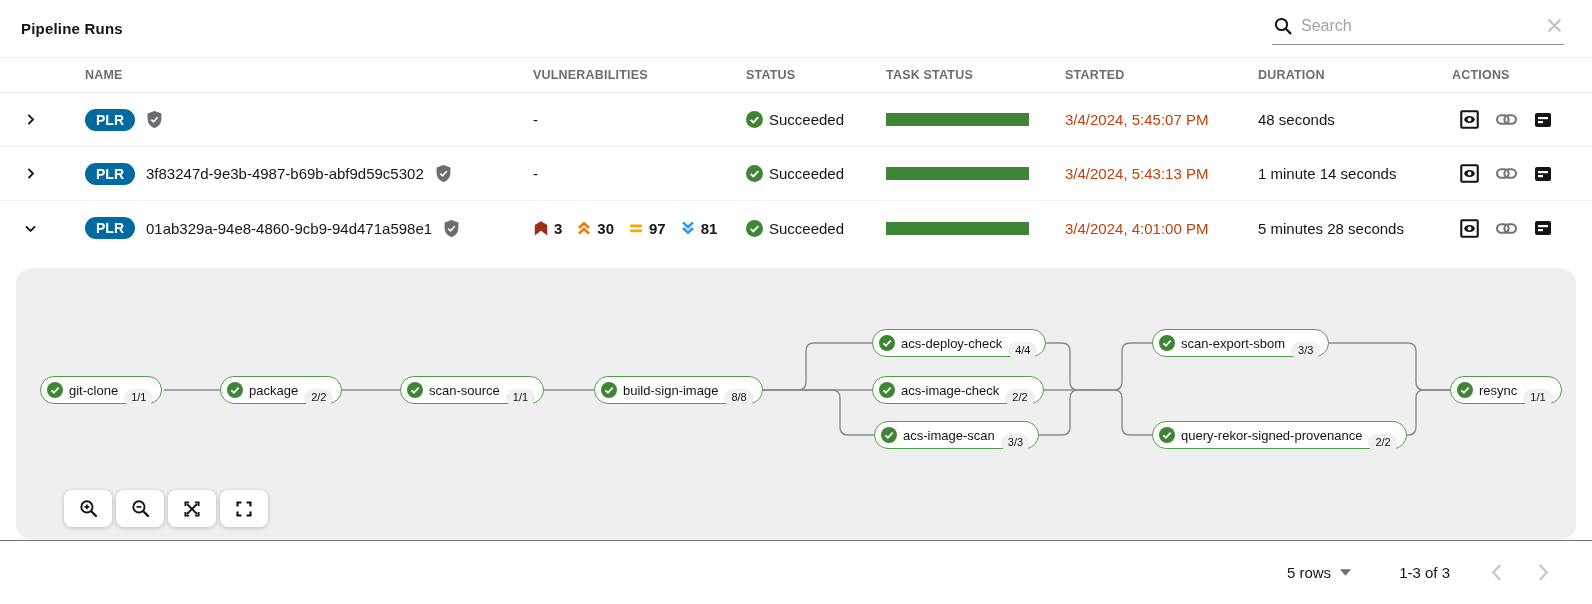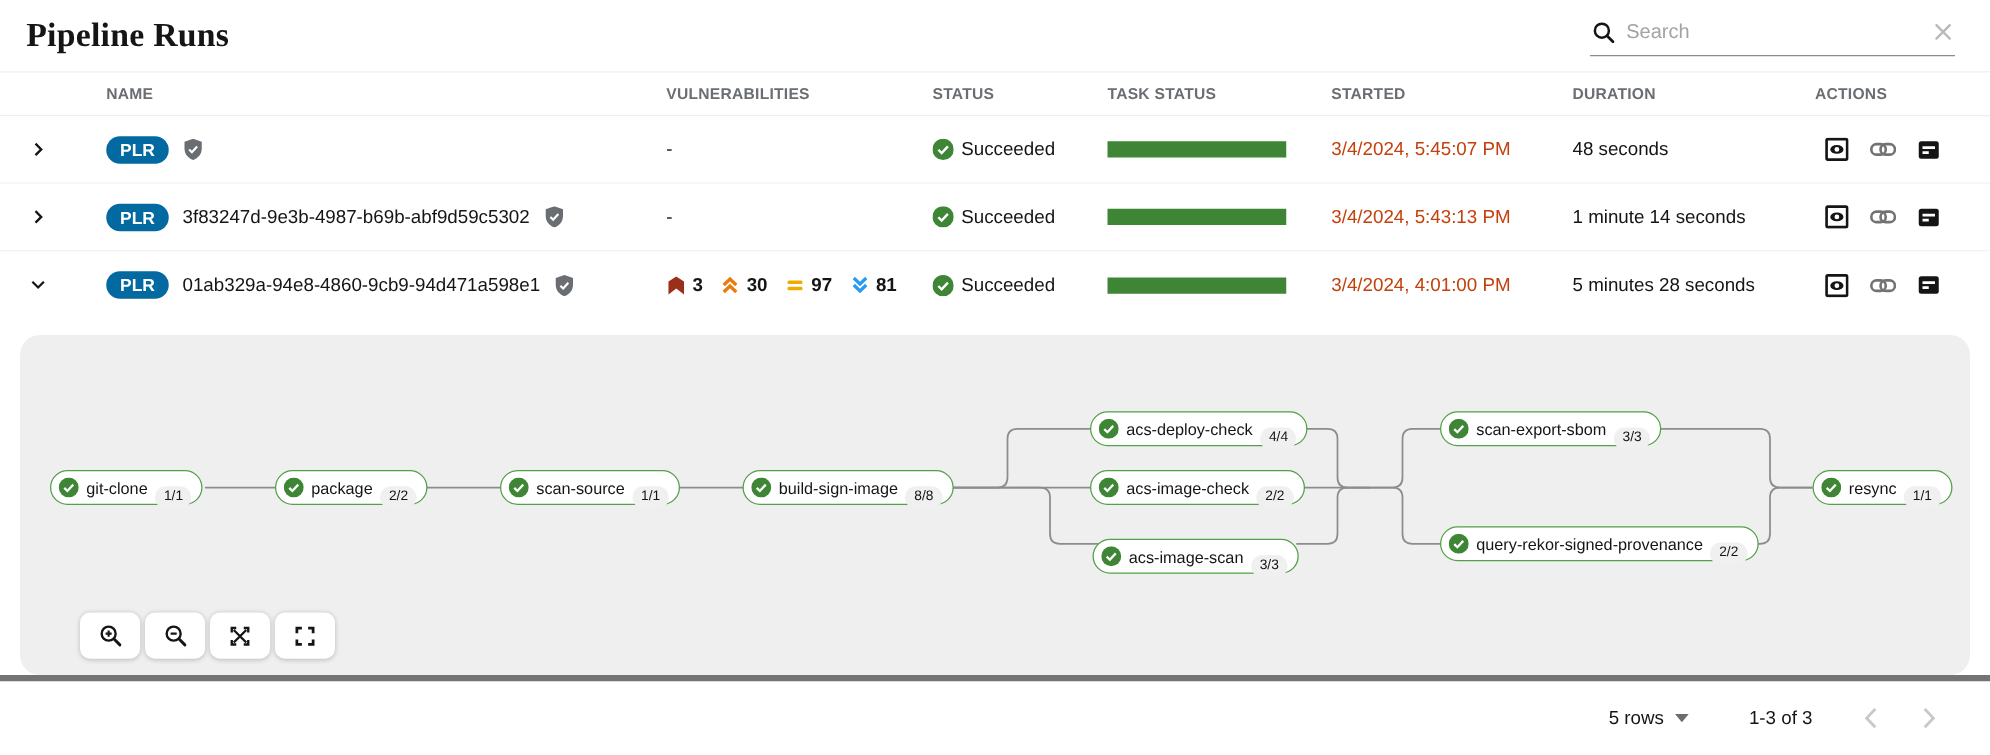--- a/index.html
+++ b/index.html
@@ -1,21 +1,21 @@
 <!DOCTYPE html>
 <html><head>
 <meta charset="utf-8">
 <style>
   * { box-sizing: border-box; margin: 0; padding: 0; }
   html,body { width:1592px; height:604px; overflow:hidden; background:#fff;
     font-family:"Liberation Sans", sans-serif; color:#151515; }
 
   
   .topbar { display:flex; align-items:center; height:57px; padding:0 28px 0 21px; }
-  .page-title { font-size:27px; font-weight:700; letter-spacing:.2px;font-family:Liberation Serif, serif; }
+  .page-title { font-size:15px; font-weight:700; letter-spacing:.2px; }
   .search { margin-left:auto; width:292px; display:flex; align-items:center; gap:9px;
     border-bottom:1px solid #8a8d90; padding:4px 2px 9px 2px; }
   .search input { border:none; outline:none; flex:1; font-size:16px; background:transparent;
     font-family:"Liberation Sans", sans-serif; color:#151515; }
   .search input::placeholder { color:#a3a3a3; }
 
   
   .grid { display:grid; grid-template-columns:85px 448px 213px 140px 179px 193px 194px auto;
     align-items:center; }
   .thead { height:36px; border-top:1px solid #f0f0f0; border-bottom:1px solid #ededed; }
@@ -47,21 +47,21 @@
     height:28px; padding:0 8px 0 6px; background:#fff; border:1px solid #52a047;
     border-radius:14px; font-size:13px; white-space:nowrap; z-index:2; }
   .task-count { background:#f0f0f0; border-radius:9px; padding:2px 7px; font-size:11px;
     line-height:1.2; color:#151515;margin-top:16px; }
   .graph-controls { position:absolute; left:48px; top:222px; display:flex; gap:4px; z-index:3; }
   .gc-btn { width:48px; height:37px; background:#fff; border:none; border-radius:8px;
     box-shadow:0 1px 4px rgba(0,0,0,.22); cursor:pointer; display:flex; align-items:center;
     justify-content:center; }
 
   
-  .footer { height:63px; border-top:5px solid #737373; display:flex; align-items:center;
+  .footer { height:63px; border-top:1px solid #737373; display:flex; align-items:center;
     justify-content:flex-end; padding-right:40px; }
   .rows-select { display:flex; align-items:center; gap:9px; font-size:15px; cursor:pointer;
     margin-right:48px; background:none; border:none; font-family:inherit; color:#151515; }
   .page-range { font-size:15px; margin-right:38px; }
   .pg-btn { background:none; border:none; cursor:default; display:inline-flex; padding:2px; }
   .pg-btn.prev { margin-right:30px; }
 </style>
 </head>
 <body>
 
@@ -386,21 +386,21 @@
   <div class="task-node" style="left:856px;top:108px">
     <span style="display:inline-flex">
         <svg width="16" height="16" viewBox="0 0 16 16">
           <circle cx="8" cy="8" r="8" fill="#3E8635"></circle>
           <path d="M4.4 8.3 L6.9 10.8 L11.6 5.7" fill="none" stroke="#fff" stroke-width="1.8"></path>
         </svg>
       </span>
     <span>acs-image-check</span>
     <span class="task-count">2/2</span>
   </div>
-  <div class="task-node" style="left:858px;top:163px">
+  <div class="task-node" style="left:858px;top:153px">
     <span style="display:inline-flex">
         <svg width="16" height="16" viewBox="0 0 16 16">
           <circle cx="8" cy="8" r="8" fill="#3E8635"></circle>
           <path d="M4.4 8.3 L6.9 10.8 L11.6 5.7" fill="none" stroke="#fff" stroke-width="1.8"></path>
         </svg>
       </span>
     <span>acs-image-scan</span>
     <span class="task-count">3/3</span>
   </div>
   <div class="task-node" style="left:1136px;top:61px">

